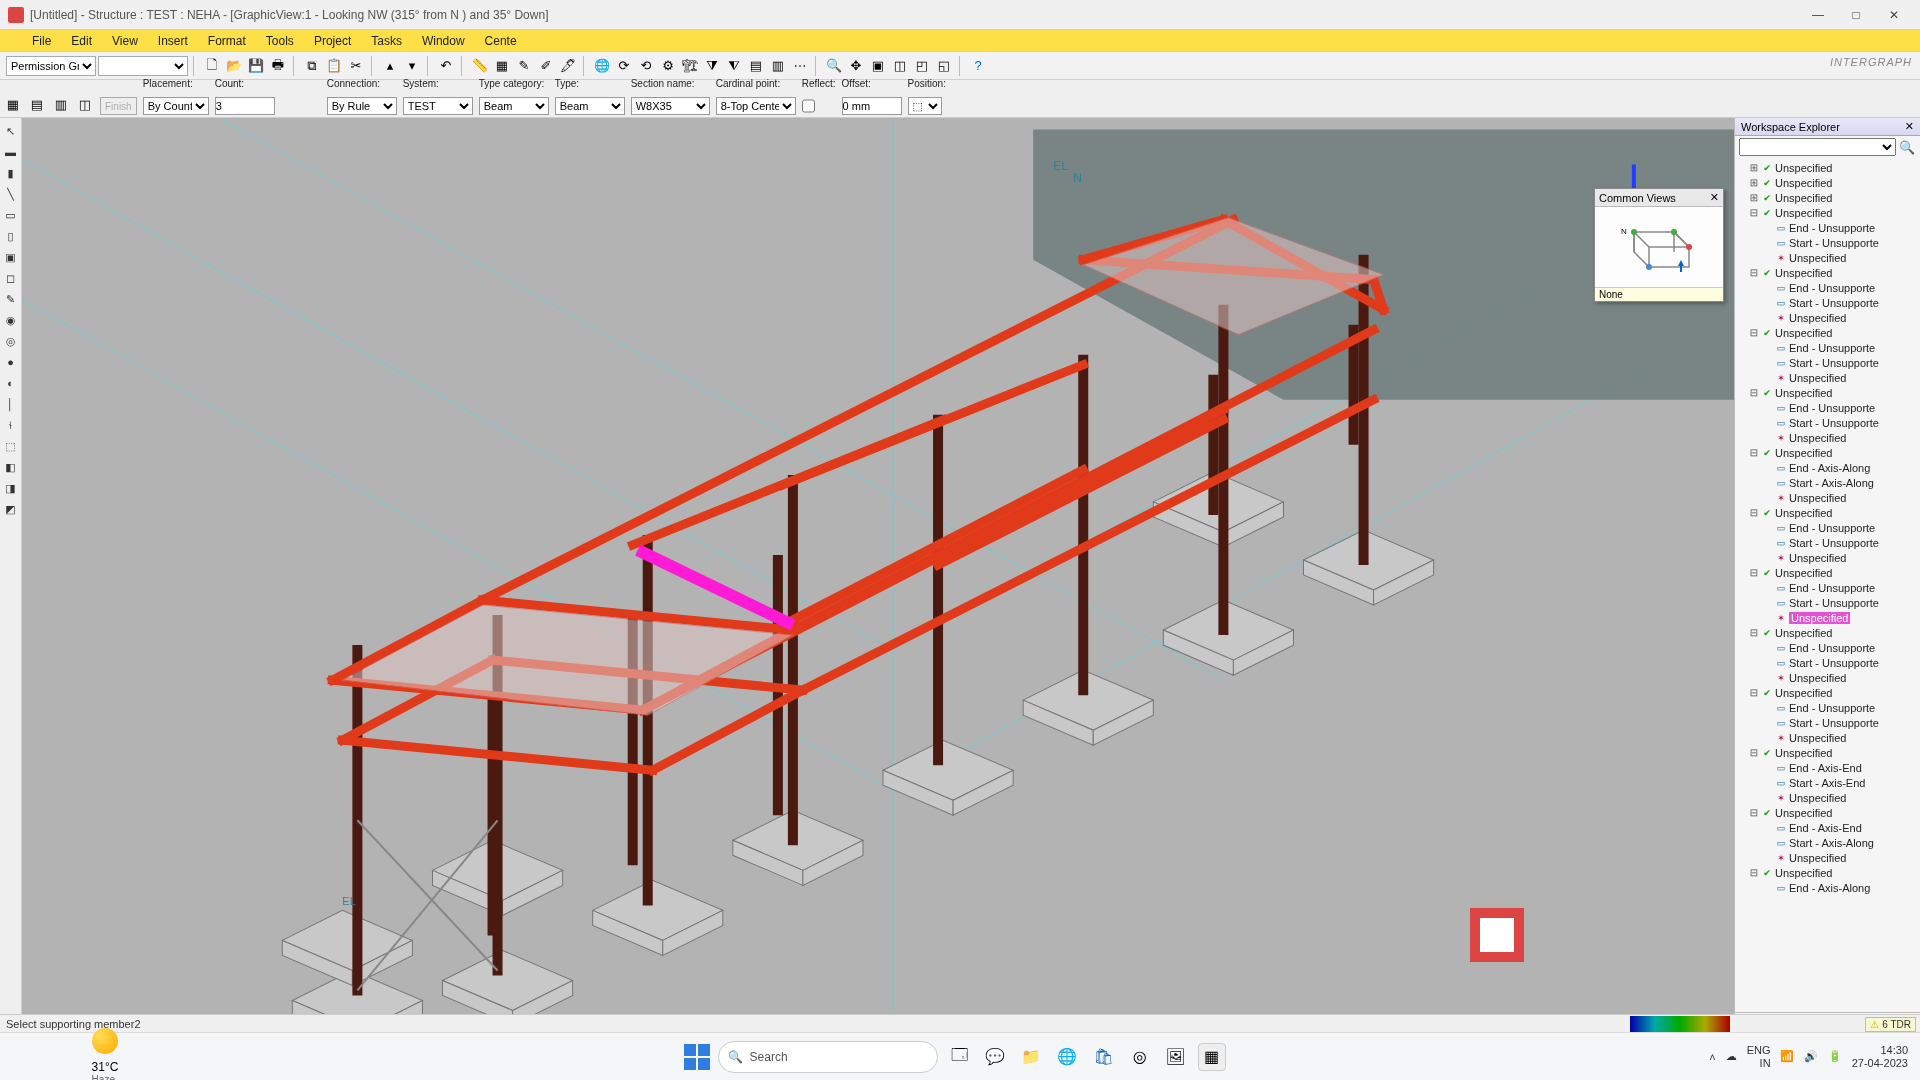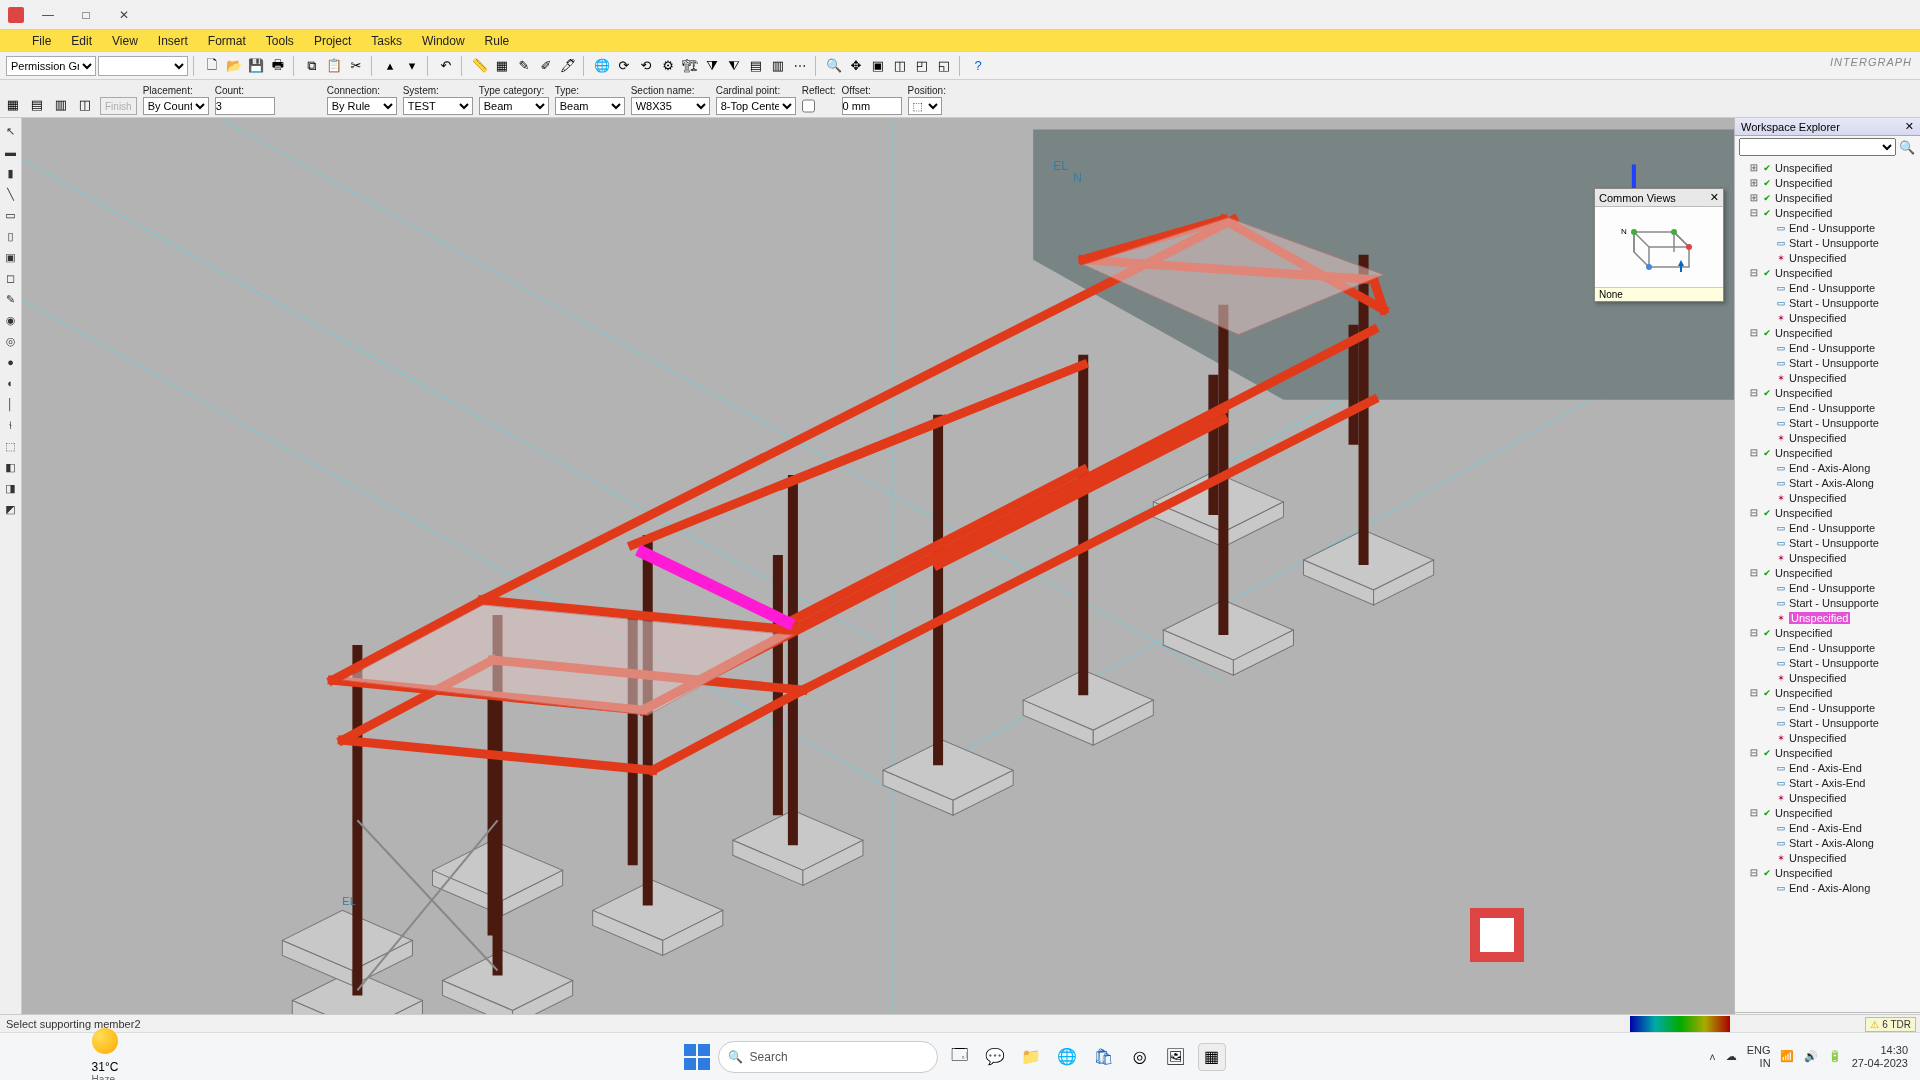--- a/index.html
+++ b/index.html
@@ -16,21 +16,21 @@
 .toolbar { height: 28px; background: #f2f2f2; display: flex; align-items: center; padding: 2px 6px; gap: 2px; border-bottom: 1px solid #d0d0d0; font-size: 11px; }
 .toolbar .sel { height: 20px; font-size: 11px; }
 .toolbar select { height: 20px; font-size: 11px; border: 1px solid #aaa; background: #fff; }
 .tb-sep { width: 4px; height: 20px; border-left: 1px solid #bbb; margin: 0 3px; }
 .tb-ico { width: 20px; height: 20px; display: flex; align-items: center; justify-content: center; font-size: 13px; border: 1px solid transparent; }
 .brand { position: absolute; right: 8px; top: 56px; font-size: 11px; color: #888; font-style: italic; letter-spacing: 1px; }
 
 .ribbon2 { height: 38px; background: #efefef; border-bottom: 1px solid #ccc; display: flex; align-items: flex-end; padding: 0 4px 2px 4px; font-size: 10px; gap: 6px; }
 .ribbon2 .r2-ico { width: 18px; height: 18px; margin-bottom: 2px; display: flex; align-items: center; justify-content: center; font-size: 13px; border: 1px solid transparent;}
 .ribbon2 .lblcol { display: flex; flex-direction: column; align-items: flex-start; }
-.ribbon2 .lblcol .lbl { color: #222; font-size: 10px; padding-bottom: 1px; }
+.ribbon2 .lblcol .lbl { color: #222; font-size: 10px; padding-bottom: 8px; }
 .ribbon2 select, .ribbon2 input { height: 18px; font-size: 11px; border: 1px solid #999; background: #fff; }
 .ribbon2 .tinybtn { height: 18px; font-size: 10px; padding: 0 4px; border: 1px solid #aaa; background: #eee;}
 
 .workarea { position: absolute; top: 118px; bottom: 48px; left: 0; right: 0; display: flex; }
 .left-tools { width: 22px; background: #efefef; border-right: 1px solid #ccc; display: flex; flex-direction: column; align-items: center; padding-top: 4px; gap: 3px; }
 .left-tools .lt { width: 18px; height: 18px; display: flex; align-items: center; justify-content: center; font-size: 11px; color: #333; border: 1px solid transparent; }
 
 .viewport { flex: 1; position: relative; background: #b3b3b3; overflow: hidden; }
 .viewport svg { width: 100%; height: 100%; }
 
@@ -70,38 +70,39 @@
 
 .watermark { position: absolute; right: 210px; bottom: 70px; font-size: 40px; font-weight: 700; color: #efefef; text-shadow: 0 0 2px #666; display:flex; align-items:center; gap:10px;}
 .watermark .logo { width: 54px; height: 54px; background: #d44; position: relative;}
 .watermark .logo::after { content:""; position:absolute; inset:10px; background:#fff;}
 </style>
 </head>
 <body>
 
 <div class="titlebar">
   <div class="tb-icon"></div>
+  <div class="tb-title">[Untitled] - Structure : TEST : NEHA - [GraphicView:1 - Looking NW (315° from N ) and 35° Down]</div>
   <div class="tb-btns">
     <div class="tb-btn">—</div>
     <div class="tb-btn">□</div>
     <div class="tb-btn close">✕</div>
   </div>
 </div>
 
 <div class="menubar">
   <span class="menu">File</span>
   <span class="menu">Edit</span>
   <span class="menu">View</span>
   <span class="menu">Insert</span>
   <span class="menu">Format</span>
   <span class="menu">Tools</span>
   <span class="menu">Project</span>
   <span class="menu">Tasks</span>
   <span class="menu">Window</span>
-  <span class="menu">Rule</span>
+  <span class="menu">Cente</span>
 </div>
 
 <div class="toolbar">
   <select class="sel" style="width:90px"><option>Permission Group</option></select>
   <select class="sel" style="width:90px"><option></option></select>
   <div class="tb-sep"></div>
   <div class="tb-ico">🗋</div>
   <div class="tb-ico">📂</div>
   <div class="tb-ico">💾</div>
   <div class="tb-ico">🖶</div>

